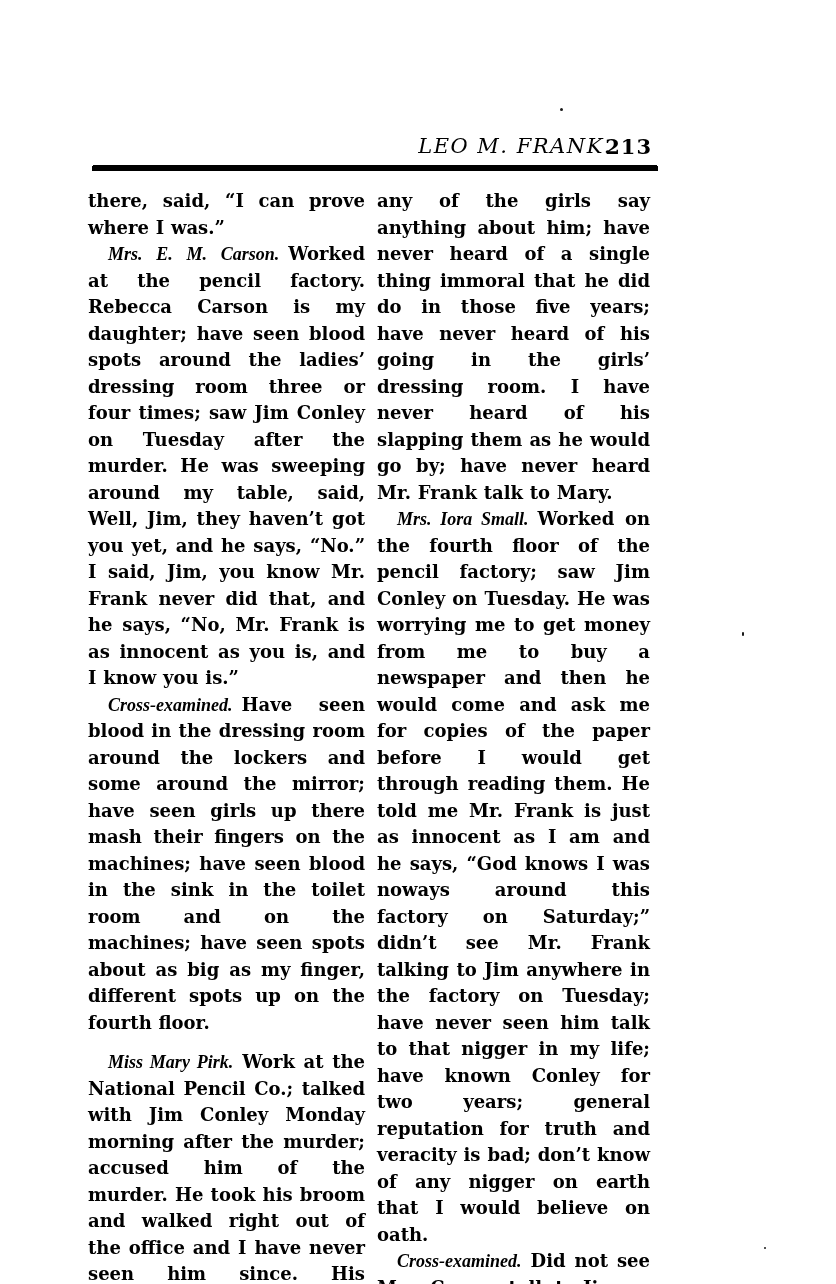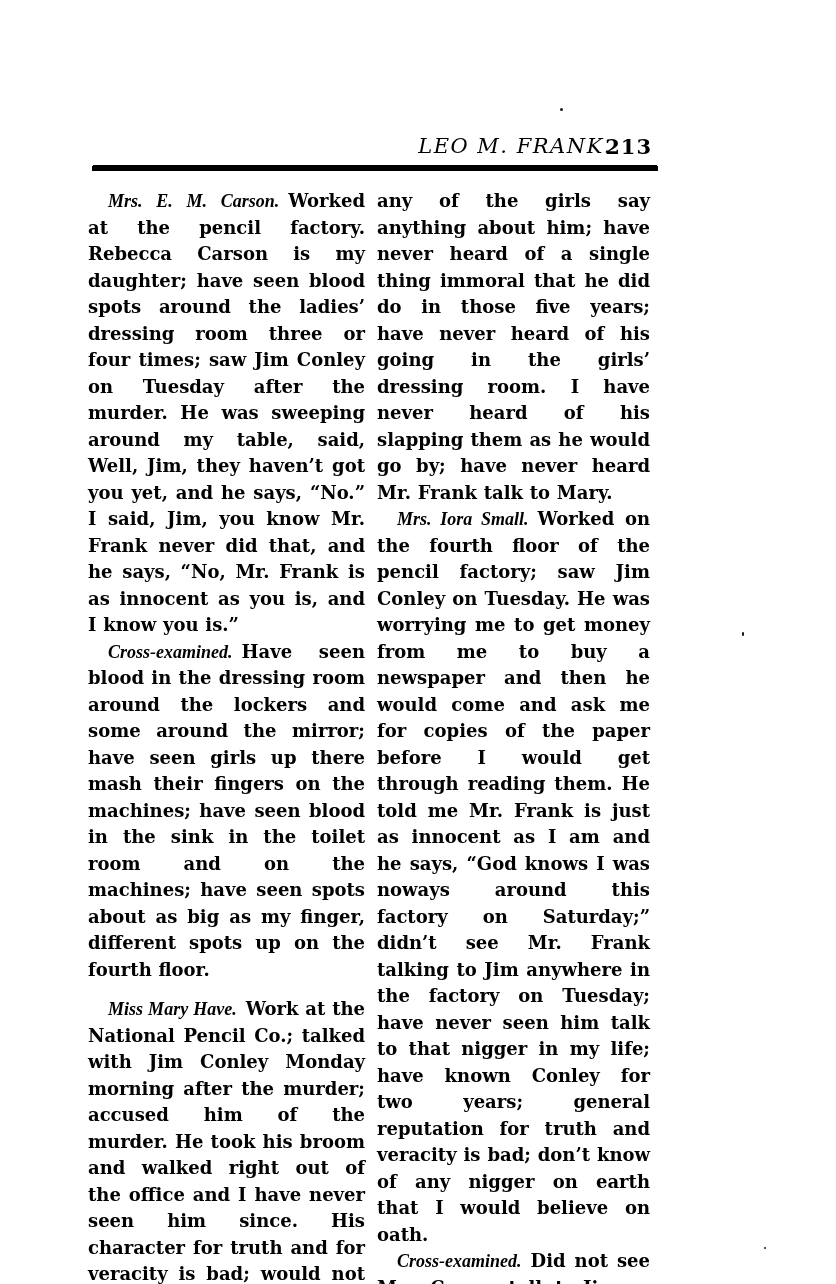--- a/index.html
+++ b/index.html
@@ -88,23 +88,24 @@
 
   <header class="running-head">
     <div class="head-title">LEO M. FRANK.</div>
     <div class="head-page">213</div>
   </header>
 
   <div class="rule"></div>
 
   <main class="columns">
     <section class="col col-left">
+        <p class="para">there, said, “I can prove where I was.”</p>
         <p class="para indent"><i class="lead">Mrs. E. M. Carson.</i> Worked at the pencil factory. Rebecca Carson is my daughter; have seen blood spots around the ladies’ dressing room three or four times; saw Jim Conley on Tuesday after the murder. He was sweeping around my table, said, Well, Jim, they haven’t got you yet, and he says, “No.” I said, Jim, you know Mr. Frank never did that, and he says, “No, Mr. Frank is as innocent as you is, and I know you is.”</p>
         <p class="para indent"><i class="lead">Cross-examined.</i> Have seen blood in the dressing room around the lockers and some around the mirror; have seen girls up there mash their fingers on the machines; have seen blood in the sink in the toilet room and on the machines; have seen spots about as big as my finger, different spots up on the fourth floor.</p>
-        <p class="para indent gap"><i class="lead">Miss Mary Have.</i> Work at the National Pencil Co.; talked with Jim Conley Monday morning after the murder; accused him of the murder. He took his broom and walked right out of the office and I have never seen him since. His character for truth and for veracity is bad; would not believe him on oath.</p>
+        <p class="para indent gap"><i class="lead">Miss Mary Pirk.</i> Work at the National Pencil Co.; talked with Jim Conley Monday morning after the murder; accused him of the murder. He took his broom and walked right out of the office and I have never seen him since. His character for truth and for veracity is bad; would not believe him on oath.</p>
       </section>
     <section class="col col-right">
         <p class="para">any of the girls say anything about him; have never heard of a single thing immoral that he did do in those five years; have never heard of his going in the girls’ dressing room. I have never heard of his slapping them as he would go by; have never heard Mr. Frank talk to Mary.</p>
         <p class="para indent"><i class="lead">Mrs. Iora Small.</i> Worked on the fourth floor of the pencil factory; saw Jim Conley on Tuesday. He was worrying me to get money from me to buy a newspaper and then he would come and ask me for copies of the paper before I would get through reading them. He told me Mr. Frank is just as innocent as I am and he says, “God knows I was noways around this factory on Saturday;” didn’t see Mr. Frank talking to Jim anywhere in the factory on Tuesday; have never seen him talk to that nigger in my life; have known Conley for two years; general reputation for truth and veracity is bad; don’t know of any nigger on earth that I would believe on oath.</p>
         <p class="para indent"><i class="lead">Cross-examined.</i> Did not see Mrs. Carson talk to Jim on Tuesday or Wednesday; saw Mr. Frank and Miss Carson talking on business between 8 and 9 o’clock on Tuesday. They stopped right in front of my machine. Mr. Frank went down stairs and Miss Carson went on back to her work.</p>
       </section>
   </main>
 
   <span class="speck s1"></span>
   <span class="speck s2"></span>

